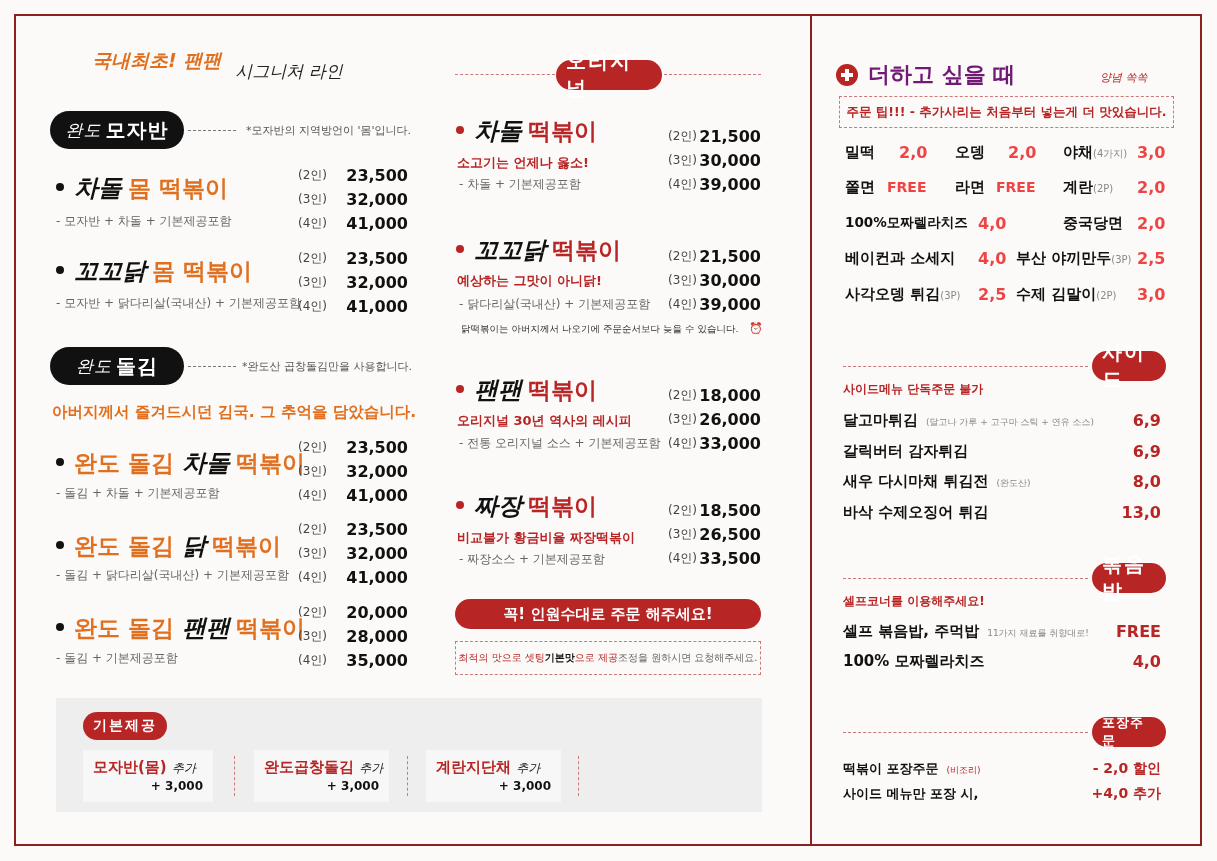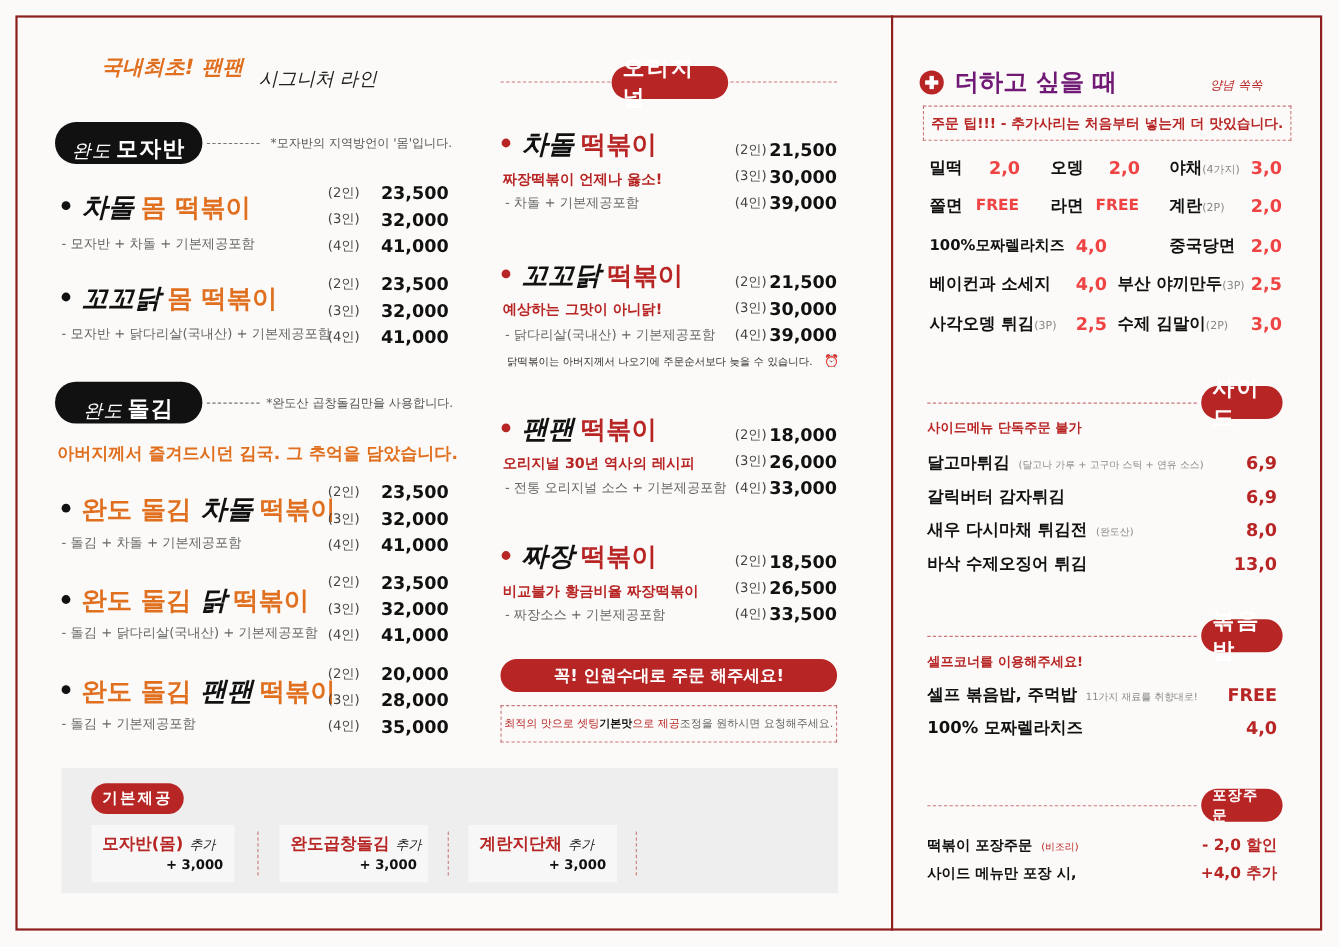--- a/index.html
+++ b/index.html
@@ -25,21 +25,21 @@
 
   
   .headline { left: 92px; top: 48px; font-size: 19px; font-style: italic; }
   .headline .a { color: #e0701f; font-weight: bold; }
   .headline .b { color: #222; font-size: 17px; margin-left: 8px; position: relative; top: 10px; }
 
   
   .blob {
     position: absolute; height: 38px; background: #111; color: #fff;
     border-radius: 19px; font-weight: bold; font-size: 20px;
-    display: flex; align-items: flex-end; justify-content: center; padding: 0 12px;
+    display: flex; align-items: center; justify-content: center; padding: 0 12px;
     letter-spacing: 1px;
   }
   .blob .script { font-style: italic; font-weight: normal; font-size: 17px; margin-right: 4px; }
   .dash-line { position: absolute; border-top: 1.5px dashed #777; height: 0; }
   .dash-red { position: absolute; border-top: 1.5px dashed #c9797a; height: 0; }
   .note { position: absolute; font-size: 11px; color: #555; }
 
   
   .item-title { position: absolute; font-size: 23px; font-weight: bold; white-space: nowrap; }
   .item-title .bullet { display: inline-block; width: 8px; height: 8px; border-radius: 50%; background: #111; margin-right: 10px; vertical-align: middle; position: relative; top: -3px; }
@@ -223,21 +223,21 @@
     </div>
 </div>
 
 <div class="dash-red" style="left:455px; top:74px; width:100px;"></div>
 <div class="rbadge" style="left:556px; top:60px; width:106px;">오리지널</div>
 <div class="dash-red" style="left:664px; top:74px; width:97px;"></div>
 
 <div class="item-title" style="left:456px; top:115px;">
   <span class="bullet redb"></span><span class="script">차돌</span><span class="red">떡볶이</span>
 </div>
-<div class="item-tag" style="left:457px; top:154px;">짜장떡볶이 언제나 옳소!</div>
+<div class="item-tag" style="left:457px; top:154px;">소고기는 언제나 옳소!</div>
 <div class="item-sub" style="left:459px; top:176px;">- 차돌 + 기본제공포함</div>
 <div class="prices" style="left:668px; top:124px; width:93px;">
   <div class="price-row">
       <span class="p">(2인)</span>
       <span class="v">21,500</span>
     </div>
   <div class="price-row">
       <span class="p">(3인)</span>
       <span class="v">30,000</span>
     </div>

